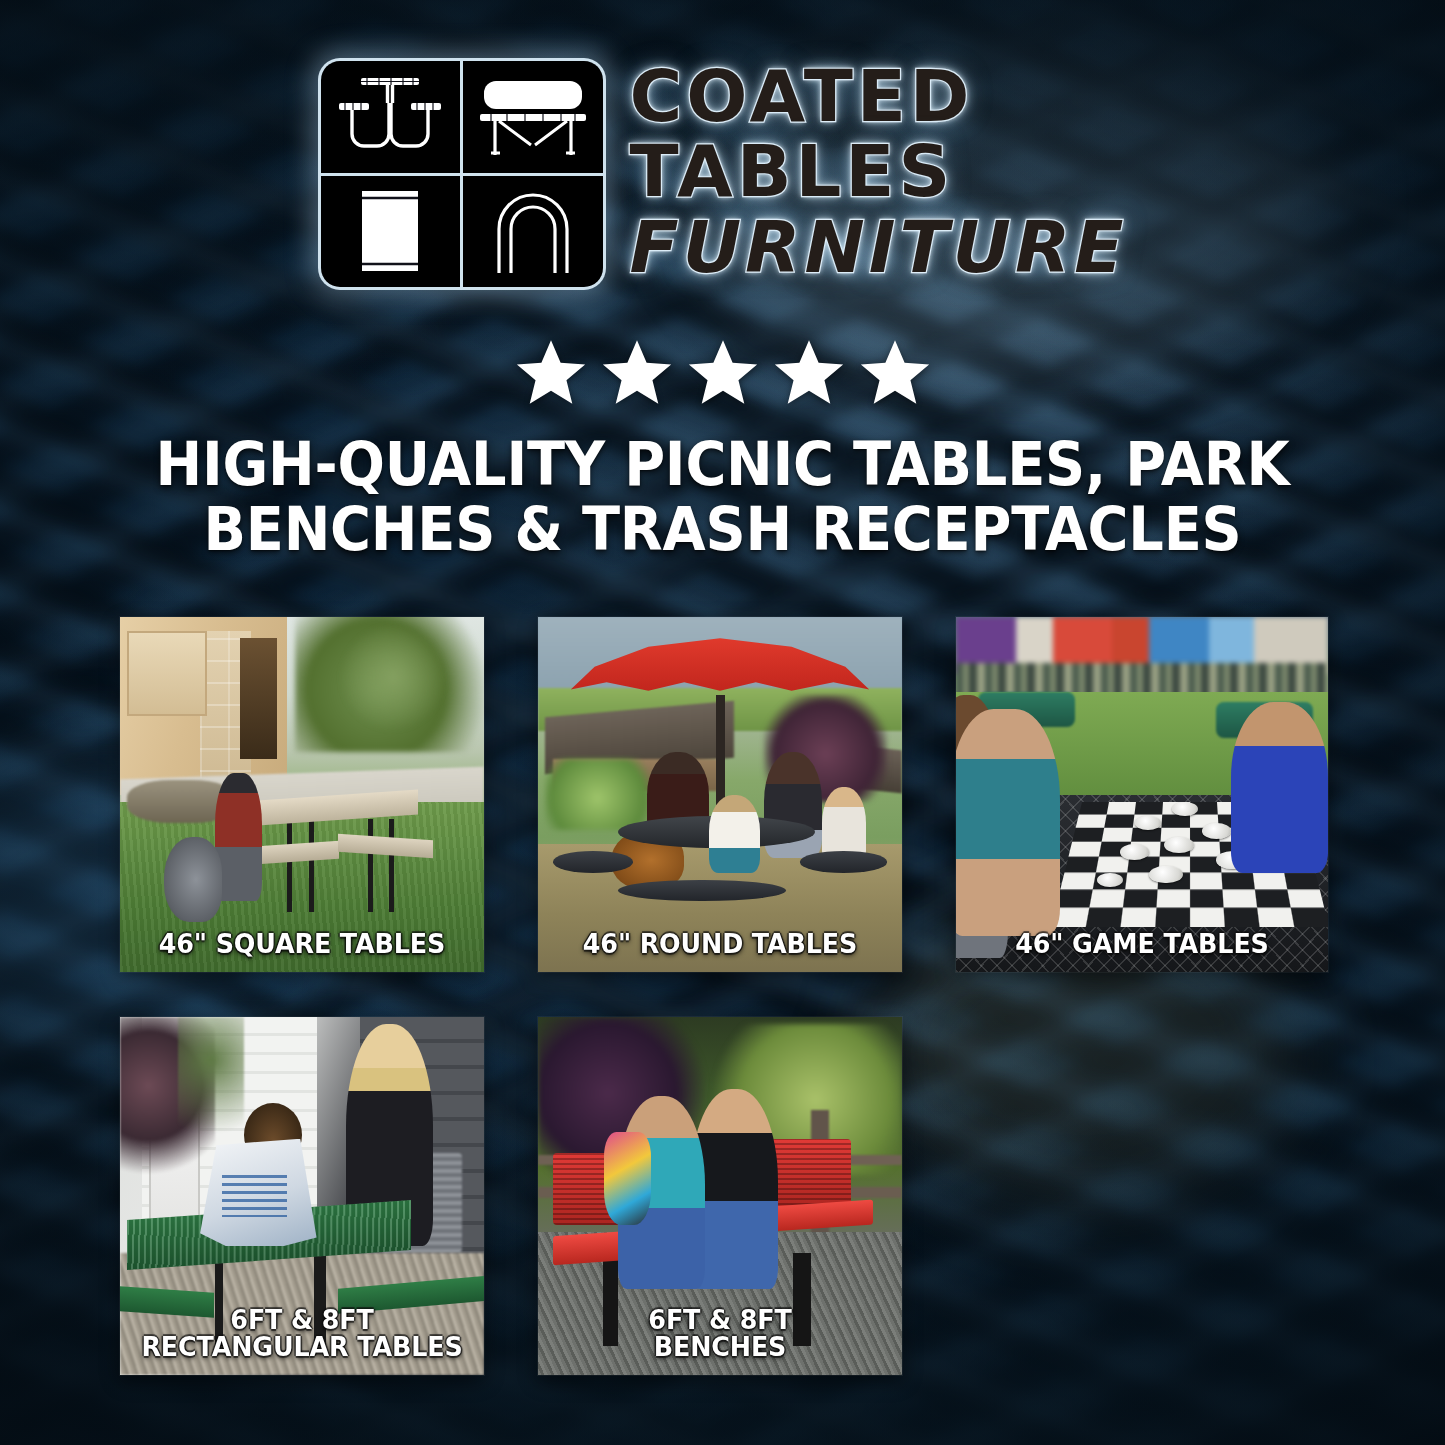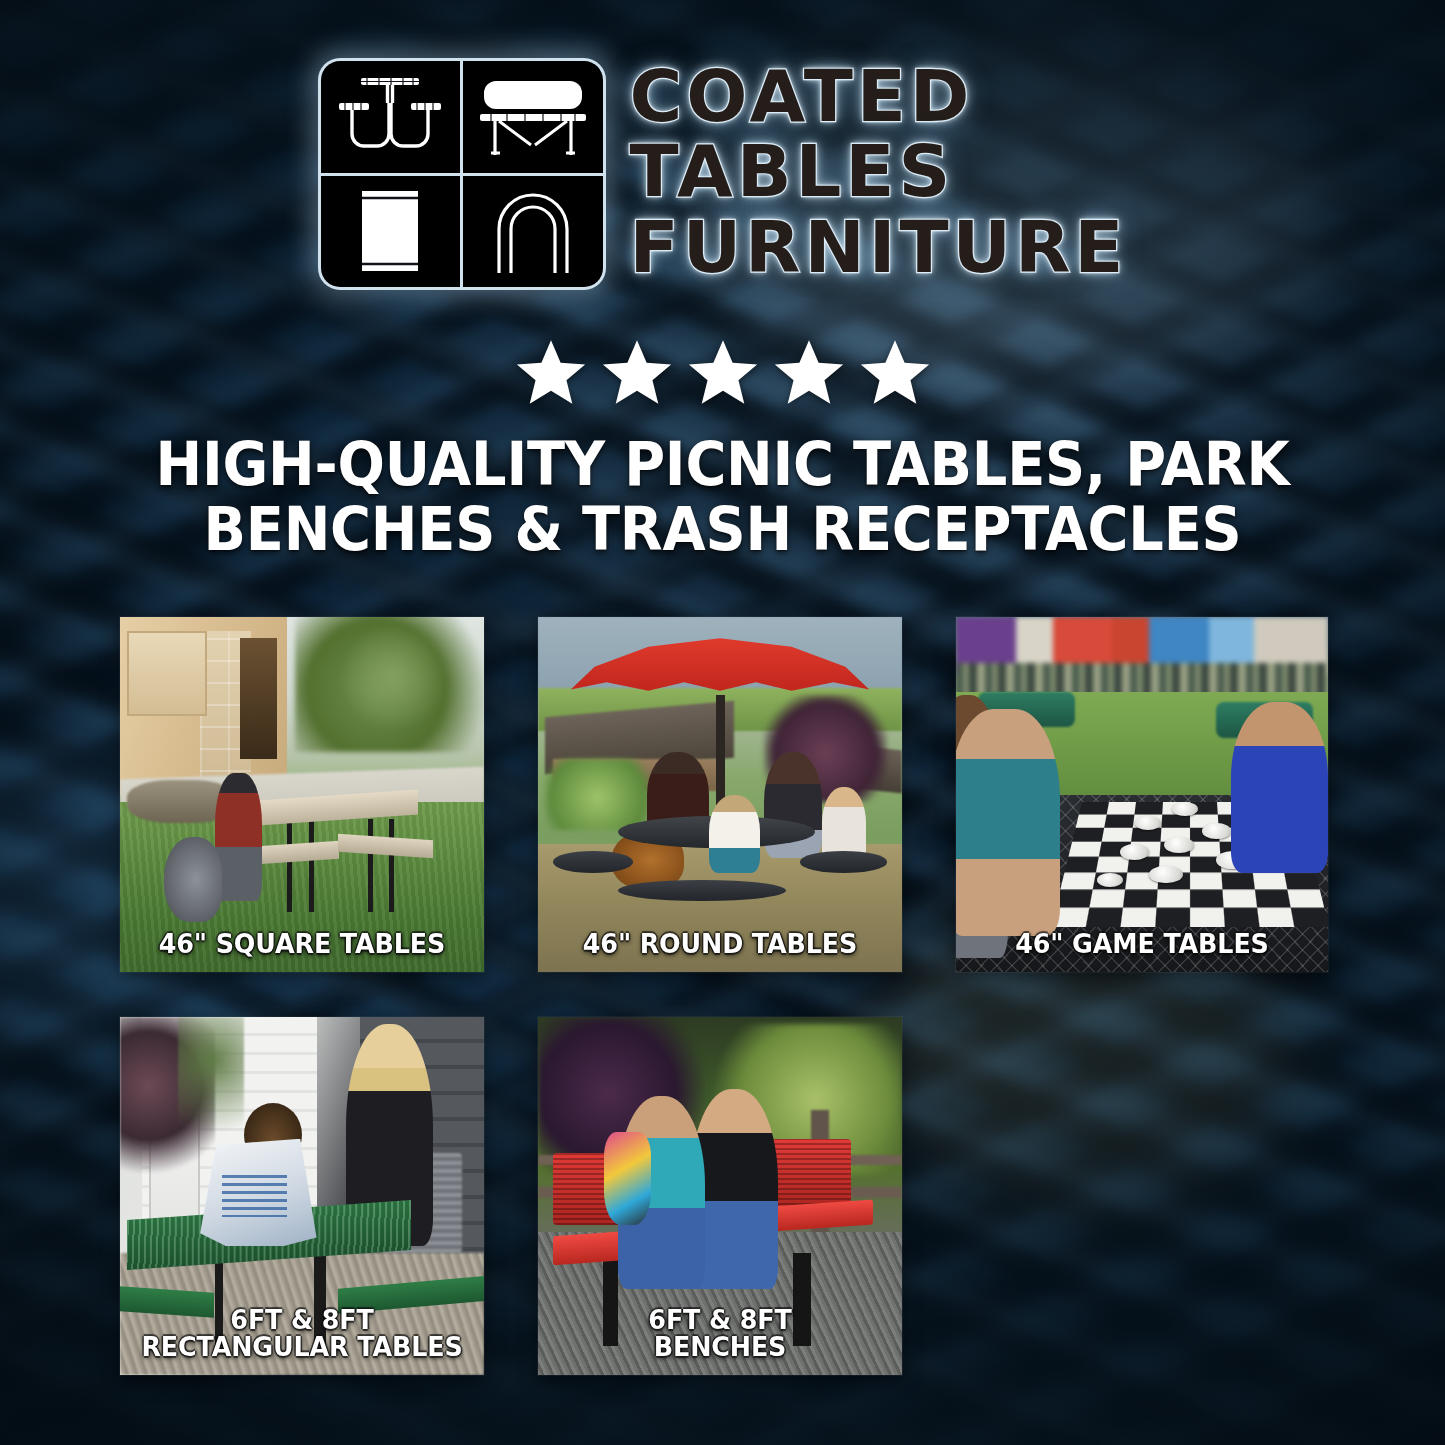--- a/index.html
+++ b/index.html
@@ -94,21 +94,21 @@
     color:#241d19; line-height:.96;
     -webkit-text-stroke:2.4px #e9f3fa;
     paint-order:stroke fill;
     text-shadow:
       0 0 5px rgba(235,246,253,.95),
       0 0 12px rgba(200,228,246,.78),
       0 0 24px rgba(150,195,225,.55);
   }
   .logo-line.l1{ font-size:72px; }
   .logo-line.l2{ font-size:72px; }
-  .logo-line.l3{ font-size:72px; }
+  .logo-line.l3{ font-size:72px;font-style:italic; }
 
   
   .stars{
     position:absolute; left:0; right:0; top:338px;
     display:flex; justify-content:center; align-items:center; gap:16px;
   }
   .star{ width:70px; height:68px; display:block; }
   .star svg{ display:block; filter:drop-shadow(0 2px 3px rgba(0,0,0,.45)); }
 
   

